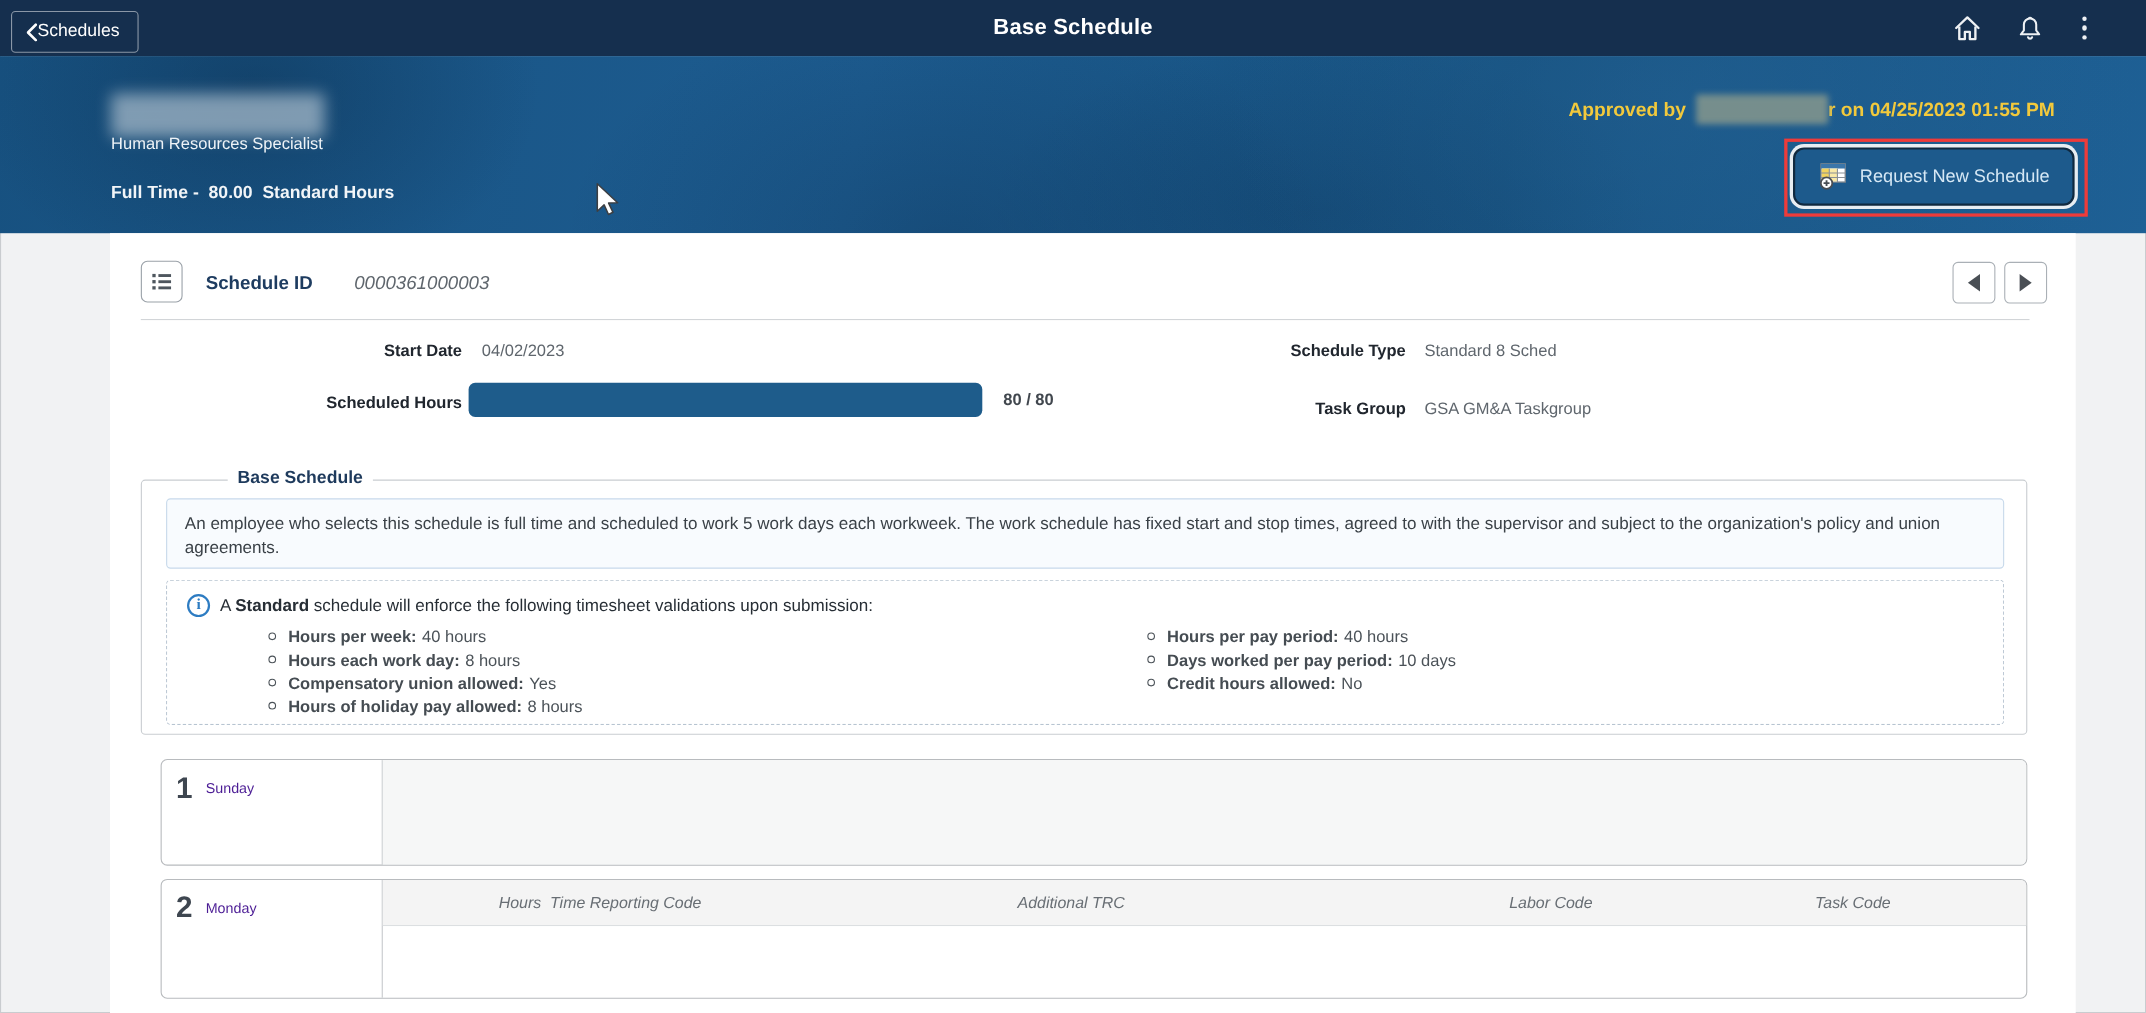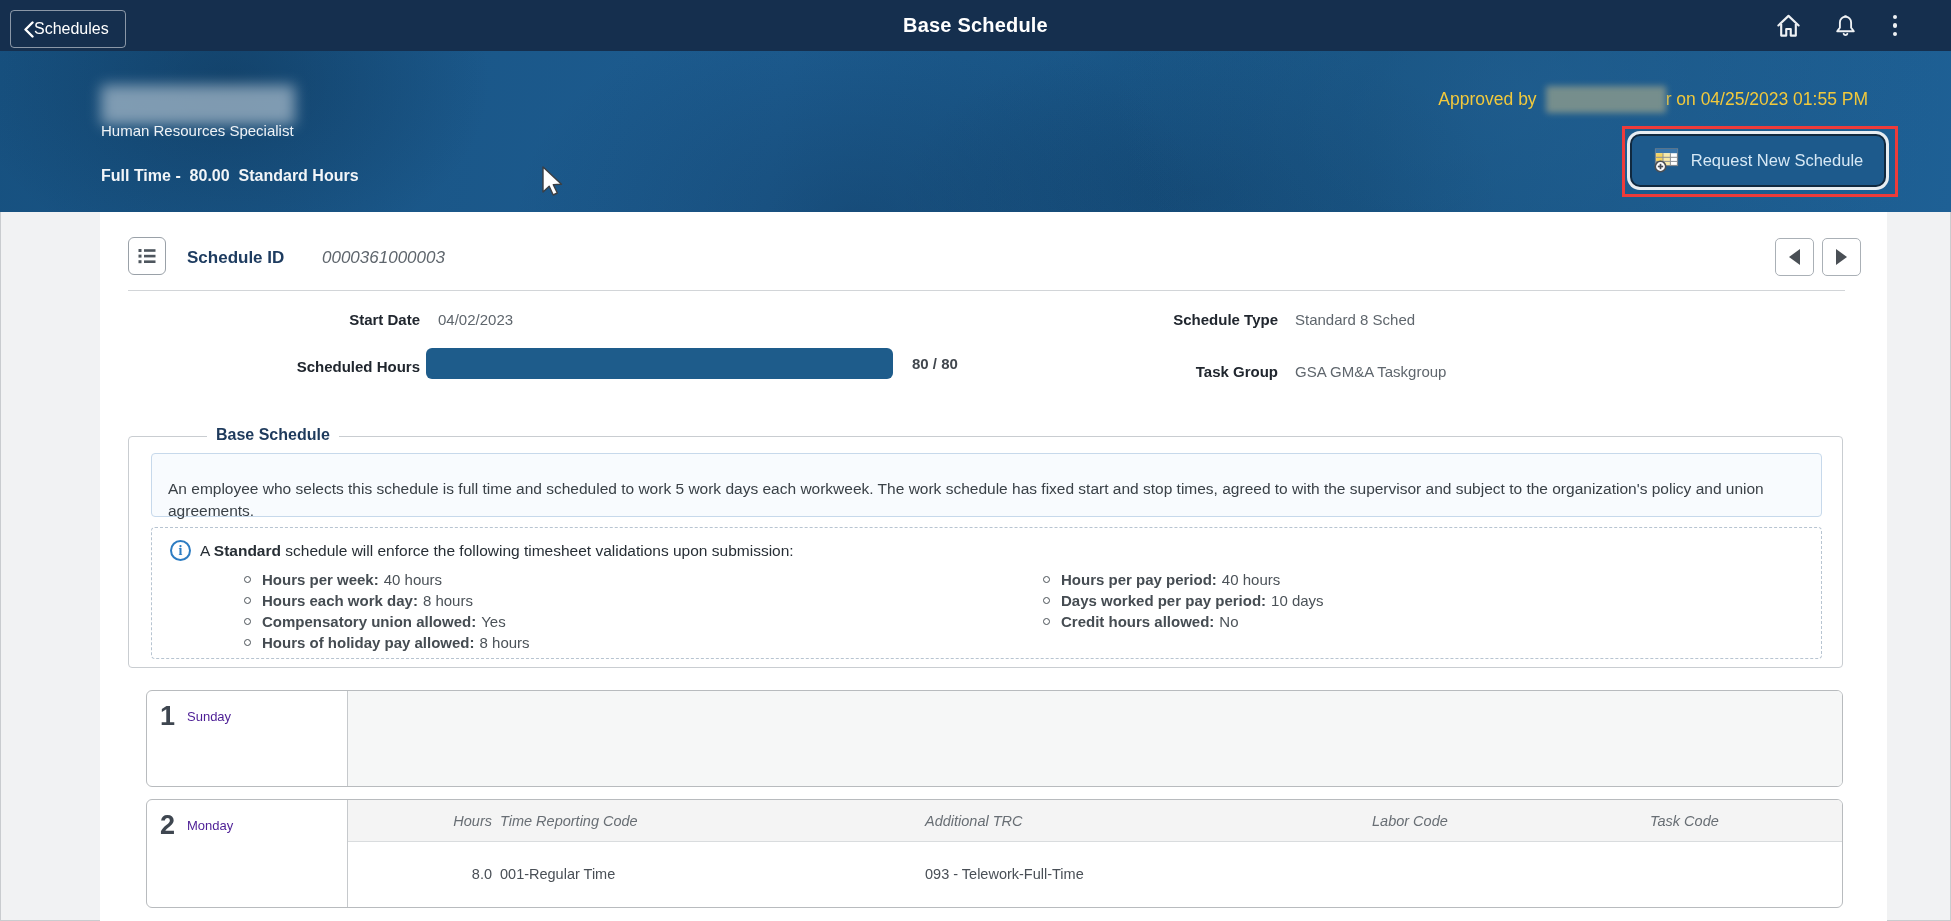--- a/index.html
+++ b/index.html
@@ -26,21 +26,21 @@
       radial-gradient(ellipse 560px 360px at 860px 170px, rgba(10,42,75,.30), transparent 62%),
       radial-gradient(ellipse 640px 420px at 1530px 40px, rgba(38,100,150,.45), transparent 65%),
       radial-gradient(ellipse 500px 260px at 1200px 140px, rgba(12,48,84,.28), transparent 60%),
       linear-gradient(100deg, #175180, #1d5c90 40%, #16517f 70%, #1e6095);
   }
   .name-blur { position:absolute; left:101px; top:34px; width:194px; height:40px;
                background:#a9bccb; opacity:.72; filter:blur(7px); border-radius:3px; }
   .job-title { position:absolute; left:101px; top:71px; color:#eef3f7; font-size:15px; }
   .emp-line  { position:absolute; left:101px; top:116px; color:#f2f5f8; font-size:16px; font-weight:bold; white-space:pre-wrap; }
   .approved  { position:absolute; top:35px; right:83px; display:flex; align-items:center;
-               color:#f2c93c; font-size:17.5px; font-weight:normal; white-space:pre-wrap; }
+               color:#f2c93c; font-size:17.5px; font-weight:bold; white-space:pre-wrap; }
   .approved-blur { width:120px; height:27px; background:#7e938d; opacity:.92; filter:blur(3px);
                    border-radius:2px; margin-left:9px; }
   .annotation-red { position:absolute; left:1622px; top:75px; width:276px; height:71px;
                     border:3px solid #ee3b3a; pointer-events:none; }
   .btn-request { position:absolute; left:1630px; top:83px; width:256px; height:53px;
                  background:#1d5a8c; border:2px solid #10293f; border-radius:10px;
                  box-shadow:0 0 0 3px #e7edf2; display:flex; align-items:center; justify-content:center;
                  gap:11px; color:#d6e8f5; font-size:16.5px; cursor:pointer; }
 
   
@@ -66,21 +66,21 @@
   .val-8080  { position:absolute; left:812px; top:143px; font-size:15px; font-weight:bold; color:#41474e; }
   .lbl-task  { left:938px; top:151px; } .val-task  { left:1195px; top:151px; }
 
   
   .fieldset { position:absolute; left:28px; top:224px; width:1715px; height:232px;
               border:1px solid #c9cdd1; border-radius:4px; }
   .legend { position:absolute; left:78px; top:-11px; background:#fff; padding:0 9px;
             font-size:16px; font-weight:bold; color:#1e3a5c; }
   .desc-box { position:absolute; left:22px; top:16px; width:1671px; height:64px;
               border:1px solid #c7d9eb; background:#f8fbfe; border-radius:4px;
-              padding:24px 16px; font-size:15.5px; line-height:21.5px; color:#3a4147; }
+              padding:12px 16px; font-size:15.5px; line-height:21.5px; color:#3a4147; }
   .info-box { position:absolute; left:22px; top:90px; width:1671px; height:132px;
               border:1px dashed #b7c4d1; border-radius:4px; background:#fff; }
   .info-icon { position:absolute; left:18px; top:12px; width:21px; height:21px; border:2px solid #2d7cc2;
                border-radius:50%; color:#2d7cc2; font-family:"Liberation Serif", serif; font-weight:bold;
                font-size:14px; display:flex; align-items:center; justify-content:center; }
   .info-intro { position:absolute; left:48px; top:14px; font-size:15.5px; color:#272e35; white-space:pre-wrap; }
   .vlist { position:absolute; top:41px; list-style:none; }
   .vlist-left { left:92px; } .vlist-right { left:891px; }
   .vlist li { font-size:15px; line-height:21px; color:#4b5258; }
   .vlist li::before { content:""; display:inline-block; width:5px; height:5px; border:1.5px solid #4b5258;
@@ -235,27 +235,20 @@
         <div class="day-num">2</div>
         <div class="day-name">Monday</div>
       </div>
       <div class="tbl-head sched-grid">
         <div class="c c-hours">Hours</div>
         <div class="c c-pad">Time Reporting Code</div>
         <div class="c">Additional TRC</div>
         <div class="c">Labor Code</div>
         <div class="c">Task Code</div>
       </div>
-      <div class="tbl-row sched-grid">
-        <div class="c c-hours">8.0</div>
-        <div class="c c-pad">001-Regular Time</div>
-        <div class="c">093 - Telework-Full-Time</div>
-        <div class="c"></div>
-        <div class="c"></div>
-      </div>
     </div>
 
   </div>
 
   <svg class="cursor" width="24" height="32" viewBox="0 0 24 32">
     <path d="M3,2 L3,27 L9.2,21.3 L13.2,30 L17.3,28 L13.3,19.6 L21.5,19.3 Z" fill="#ffffff" stroke="#3c3f43" stroke-width="1.4" stroke-linejoin="round"></path>
   </svg>
 
 </div>
 

